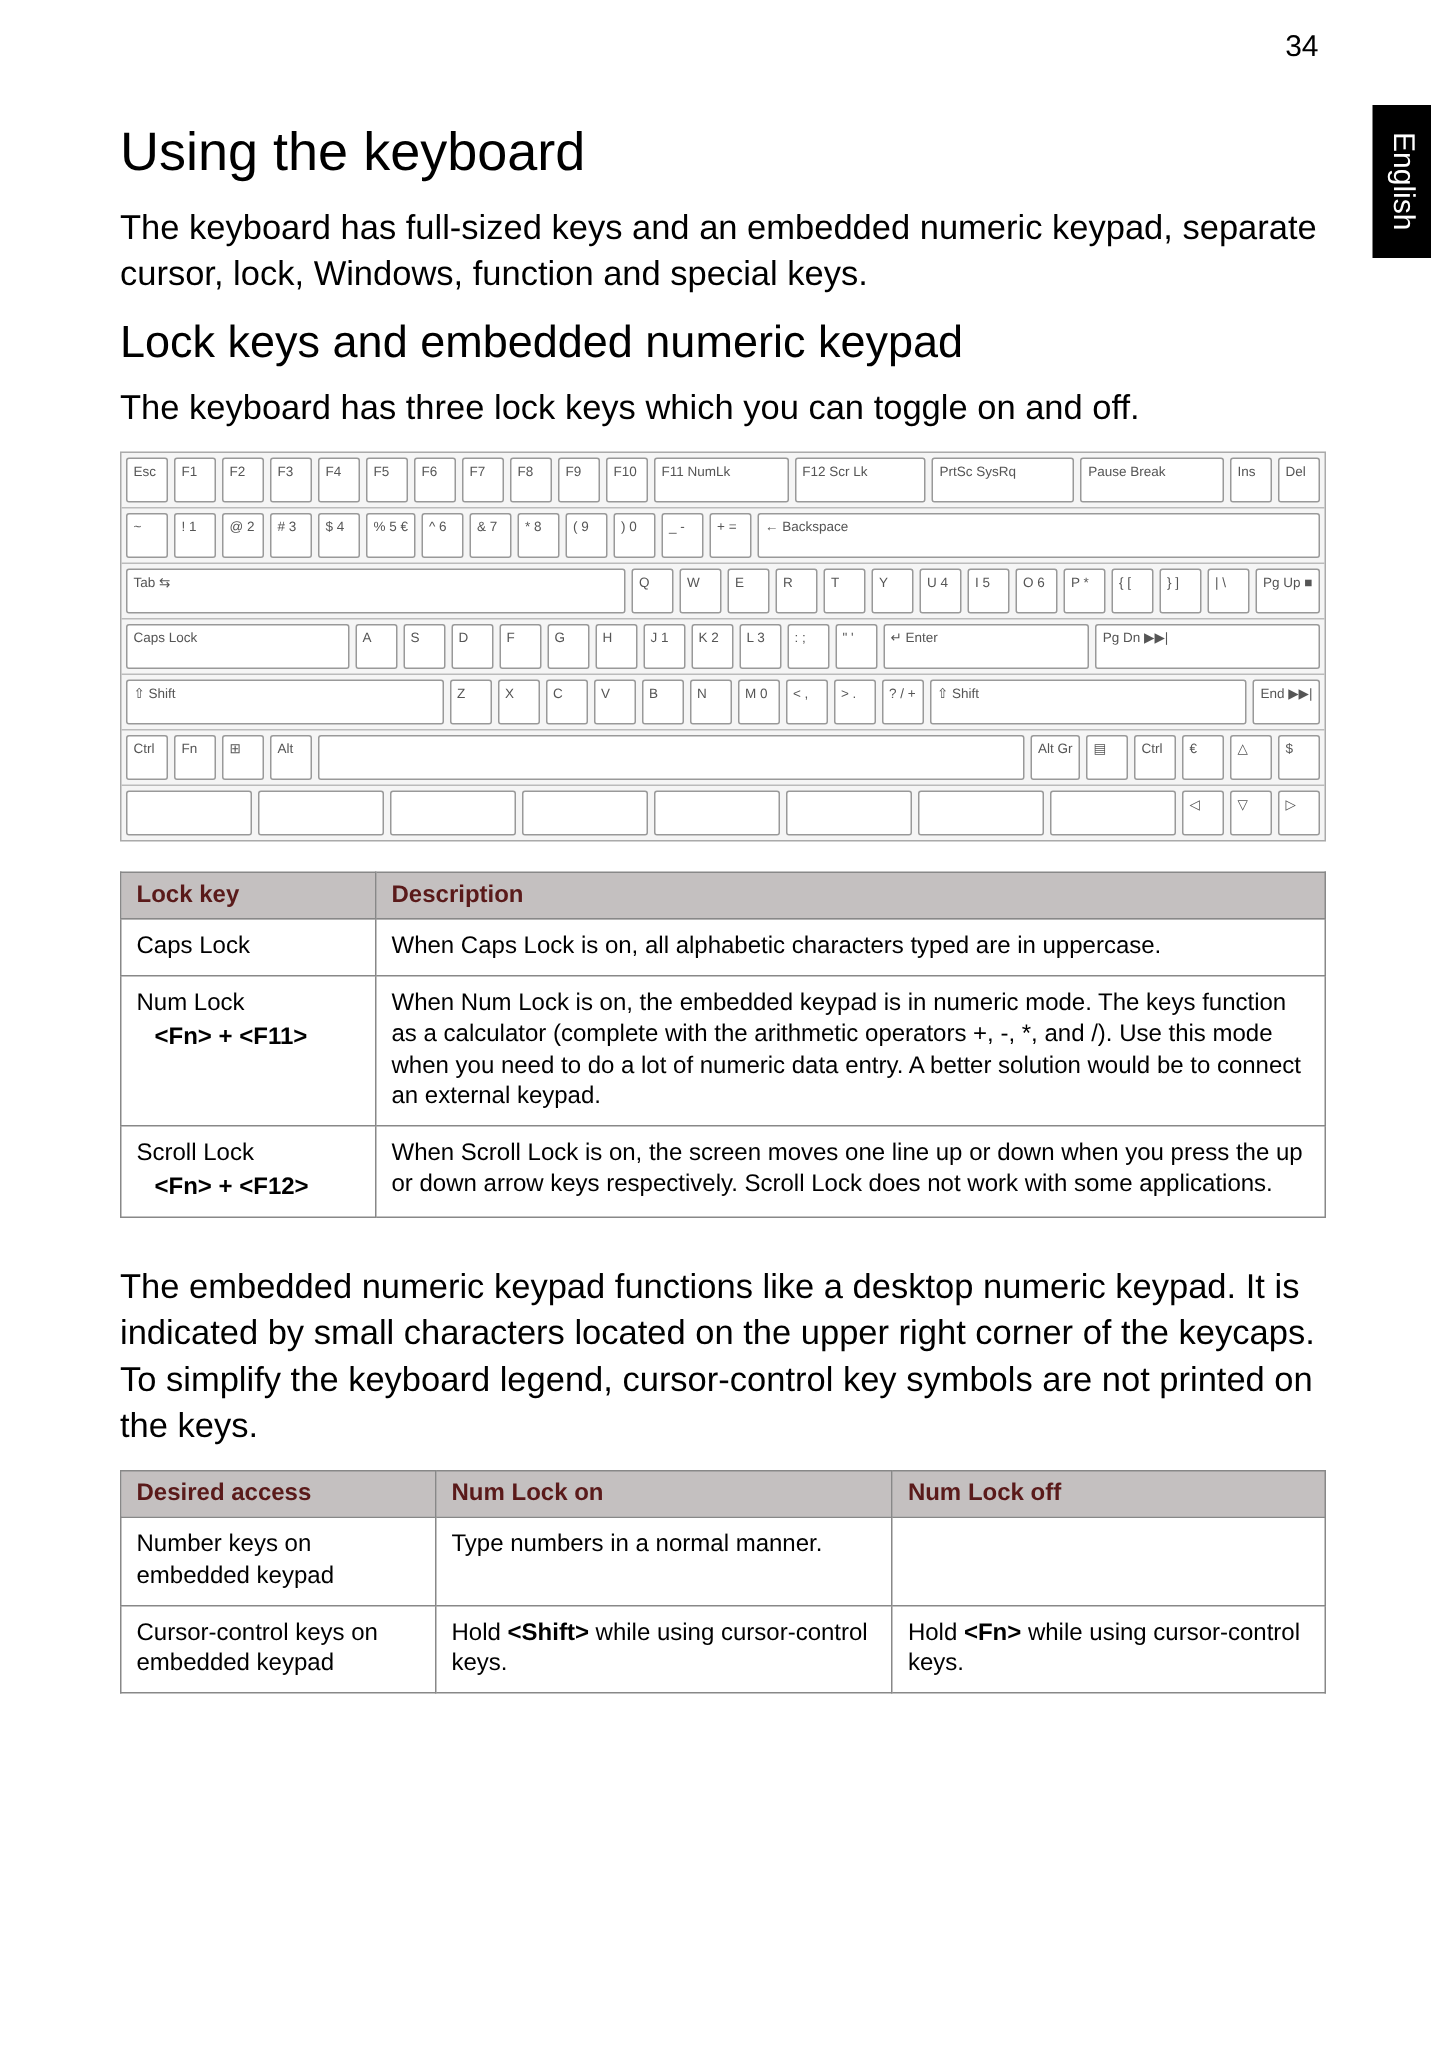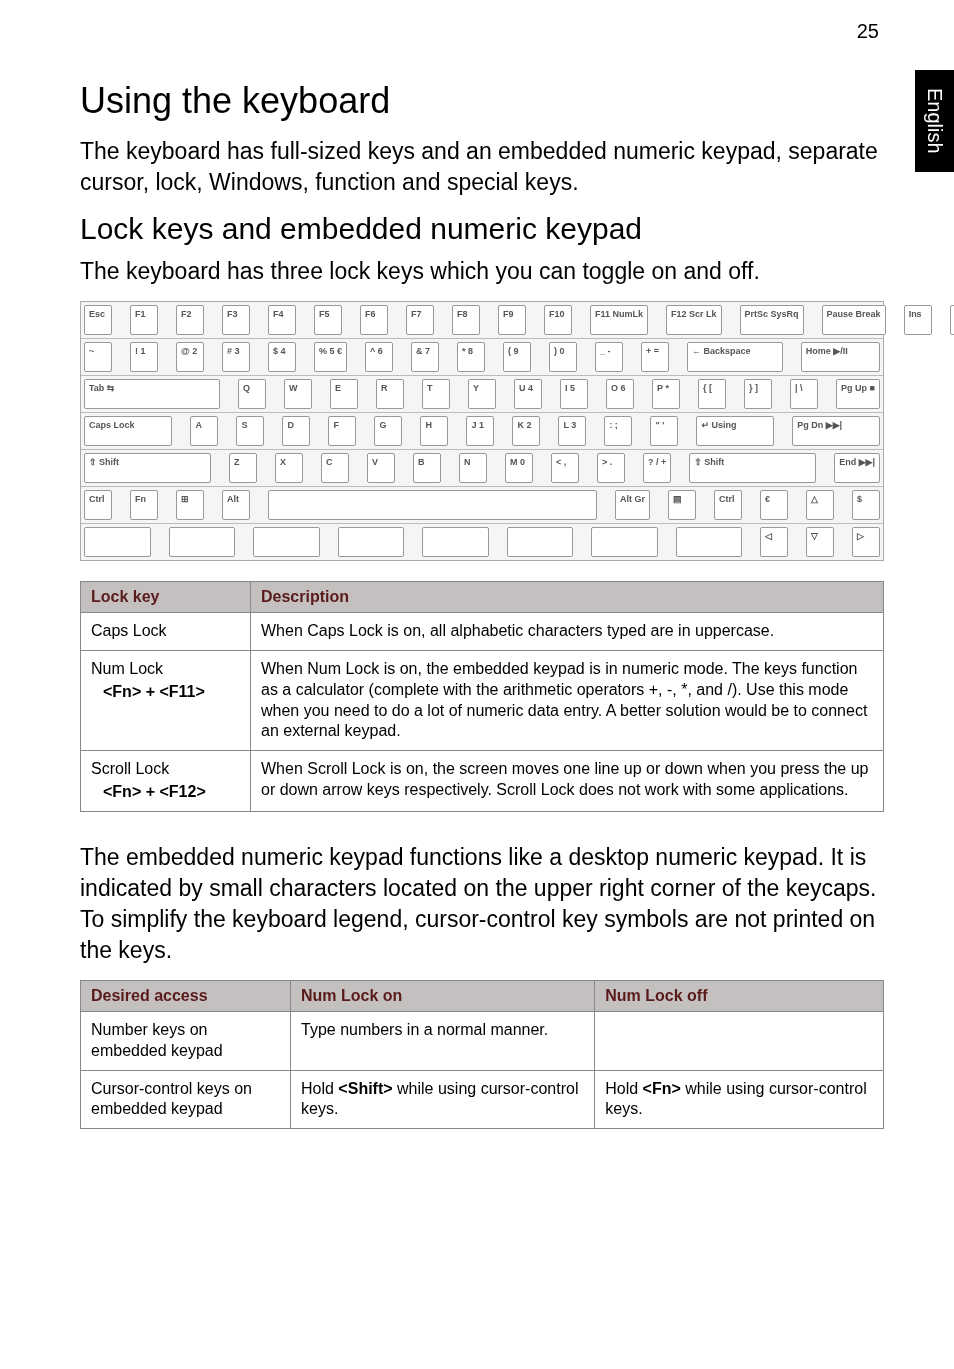--- a/index.html
+++ b/index.html
@@ -47,22 +47,21 @@
     .keyboard-diagram {
       width: 100%;
       border: 1px solid #aaa;
       background: #f5f5f5;
       margin: 14px 0 20px 0;
     }
     .kb-row {
       display: flex;
       border-bottom: 1px solid #bbb;
       padding: 3px;
-      gap: 18px;
-      font-weight: bold;
+      gap: 4px;
     }
     .kb-row:last-child { border-bottom: none; }
     .kb-key {
       border: 1px solid #999;
       background: #fff;
       font-size: 9px;
       padding: 3px 4px;
       text-align: left;
       min-width: 28px;
       height: 30px;
@@ -98,21 +97,21 @@
     td.keycell {
       width: 170px;
     }
     .keyline1 { font-size: 16px; }
     .keyline2 { font-weight: bold; font-size: 16px; padding-left: 12px; display:block; margin-top:2px;}
     .t2 td.keycell { width: 210px; }
   </style>
 </head>
 <body>
 
-<div class="page-number">25</div>
+<div class="page-number">34</div>
 <div class="side-tab">English</div>
 
 <h1>Using the keyboard</h1>
 <p class="intro">The keyboard has full-sized keys and an embedded numeric keypad, separate cursor, lock, Windows, function and special keys.</p>
 
 <h2>Lock keys and embedded numeric keypad</h2>
 <p class="intro">The keyboard has three lock keys which you can toggle on and off.</p>
 
 <div class="keyboard-diagram" id="kbd">
     <div class="kb-row">
@@ -142,21 +141,20 @@
       <div class="kb-key">$ 4</div>
       <div class="kb-key">% 5 €</div>
       <div class="kb-key">^ 6</div>
       <div class="kb-key">&amp; 7</div>
       <div class="kb-key">* 8</div>
       <div class="kb-key">( 9</div>
       <div class="kb-key">) 0</div>
       <div class="kb-key">_ -</div>
       <div class="kb-key">+ =</div>
       <div class="kb-key wide">← Backspace</div>
-      <div class="kb-key wide">Home ▶/II</div>
     </div>
     <div class="kb-row">
       <div class="kb-key wide">Tab ⇆</div>
       <div class="kb-key">Q</div>
       <div class="kb-key">W</div>
       <div class="kb-key">E</div>
       <div class="kb-key">R</div>
       <div class="kb-key">T</div>
       <div class="kb-key">Y</div>
       <div class="kb-key">U 4</div>
@@ -174,21 +172,21 @@
       <div class="kb-key">S</div>
       <div class="kb-key">D</div>
       <div class="kb-key">F</div>
       <div class="kb-key">G</div>
       <div class="kb-key">H</div>
       <div class="kb-key">J 1</div>
       <div class="kb-key">K 2</div>
       <div class="kb-key">L 3</div>
       <div class="kb-key">: ;</div>
       <div class="kb-key">" '</div>
-      <div class="kb-key wide">↵ Using</div>
+      <div class="kb-key wide">↵ Enter</div>
       <div class="kb-key wide">Pg Dn ▶▶|</div>
     </div>
     <div class="kb-row">
       <div class="kb-key wide">⇧ Shift</div>
       <div class="kb-key">Z</div>
       <div class="kb-key">X</div>
       <div class="kb-key">C</div>
       <div class="kb-key">V</div>
       <div class="kb-key">B</div>
       <div class="kb-key">N</div>

